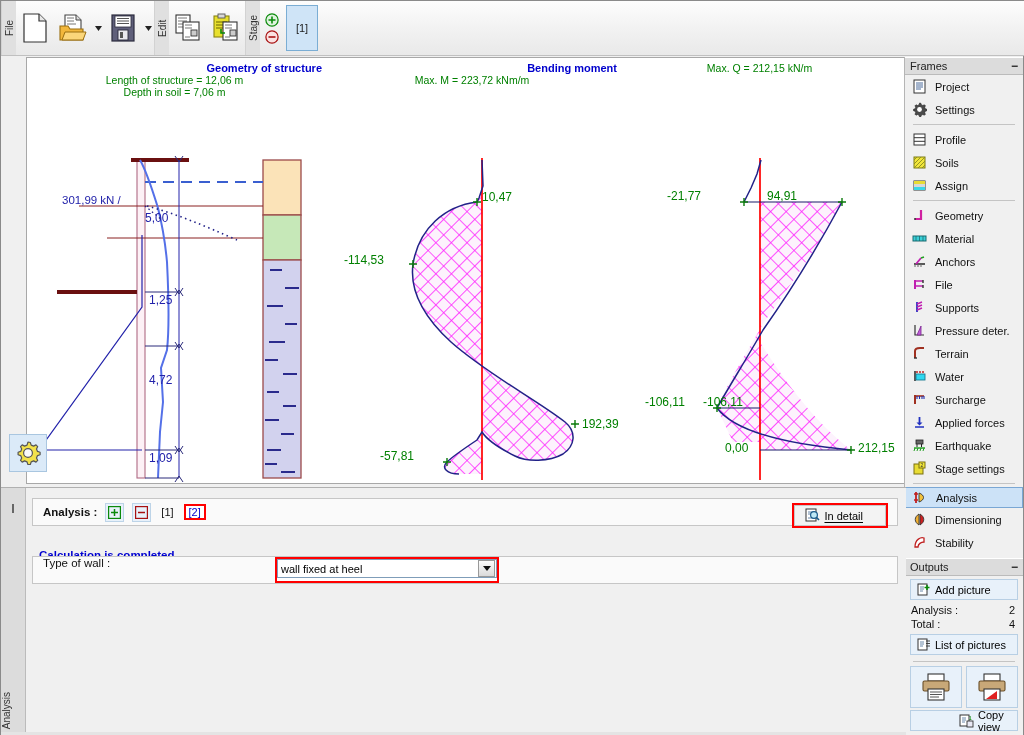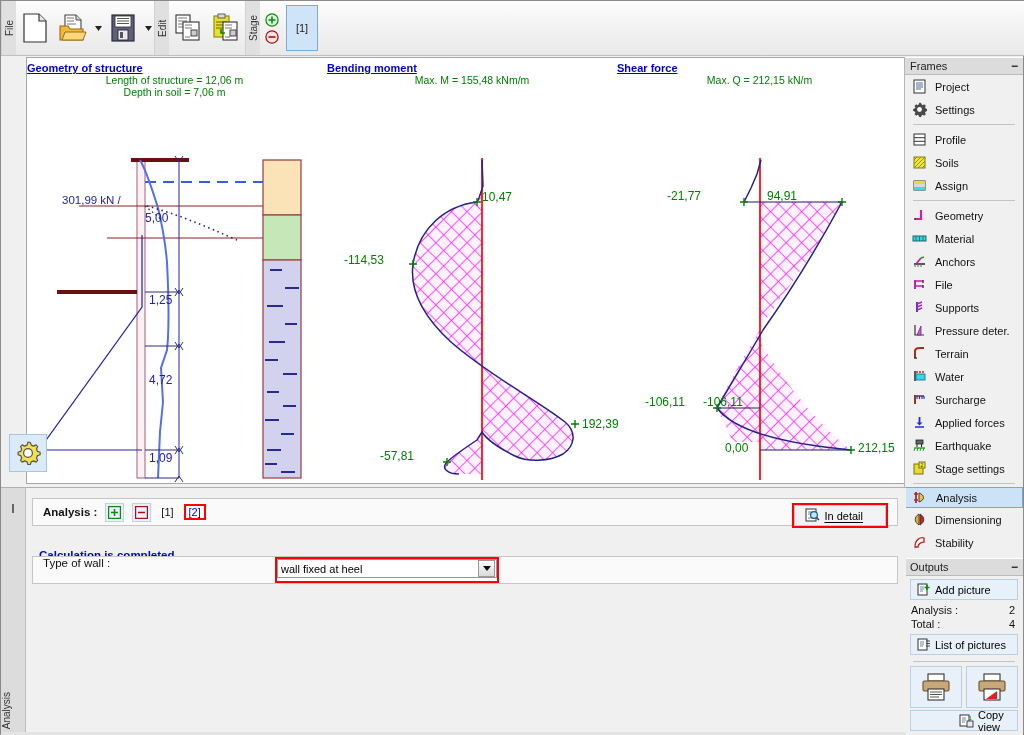--- a/index.html
+++ b/index.html
@@ -66,22 +66,22 @@
     background:#f0f0f0;
   }
   .gear-btn {
     position:absolute; left:8px; top:433px;
     width:38px; height:38px;
     background:#dbeaf8; border:1px solid #a9c6e0;
     display:flex; align-items:center; justify-content:center;
     cursor:pointer; z-index:5;
   }
   .chart-title {
-    text-align:left; font-size:11px; font-weight:bold;
-    color:#0000cc; text-decoration:underline;
+    text-align:right; font-size:11px; font-weight:bold;
+    color:#0000cc; 
   }
   .chart-sub {
     text-align:center; font-size:10.5px; color:#008000;
   }
   .chart-col { position:absolute; top:4px; }
 
   
   .sidebar {
     position:absolute; right:0; top:56px;
     width:119px; height:678px;
@@ -393,21 +393,21 @@
           <path d="M224 4 V12"></path>
       </g>
       <text x="7" y="27" font-size="11.5">-150,00</text>
       <text x="116" y="27" font-size="11.5">0</text>
       <text x="232" y="27" font-size="11.5">150,00</text>
       <text x="238" y="39" font-size="11.5">[kPa]</text>
     </svg>
 
     <div class="chart-col" style="left:300px; width:290px;">
       <div class="chart-title">Bending moment</div>
-      <div class="chart-sub">Max. M = 155,48 kNm/m</div>
+      <div class="chart-sub">Max. M = 223,72 kNm/m</div>
     </div>
 
     <svg style="position:absolute; left:300px; top:44px;" width="300" height="380" viewBox="0 0 300 380">
       <defs>
         <pattern id="hatchM" width="11" height="11" patternUnits="userSpaceOnUse" patternTransform="rotate(45)">
           <rect width="11" height="11" fill="#fdf2fd"></rect>
           <path d="M0 0 V11 M0 0 H11" stroke="#ff22ff" stroke-width="1.6"></path>
         </pattern>
       </defs>
 
@@ -480,21 +480,20 @@
         <path d="M268 4 V12"></path>
           <path d="M278 4 V12"></path>
       </g>
       <text x="0" y="27" font-size="11.5">-200,00</text>
       <text x="151" y="27" font-size="11.5">0</text>
       <text x="258" y="27" font-size="11.5">200,00</text>
       <text x="258" y="39" font-size="11.5">[kNm/m]</text>
     </svg>
 
     <div class="chart-col" style="left:590px; width:285px;">
-      <div class="chart-title">Shear force</div>
       <div class="chart-sub">Max. Q = 212,15 kN/m</div>
     </div>
 
     <svg style="position:absolute; left:588px; top:44px;" width="292" height="380" viewBox="0 0 292 380">
       <defs>
         <pattern id="hatchQ" width="11" height="11" patternUnits="userSpaceOnUse" patternTransform="rotate(45)">
           <rect width="11" height="11" fill="#fdf2fd"></rect>
           <path d="M0 0 V11 M0 0 H11" stroke="#ff22ff" stroke-width="1.6"></path>
         </pattern>
       </defs>

